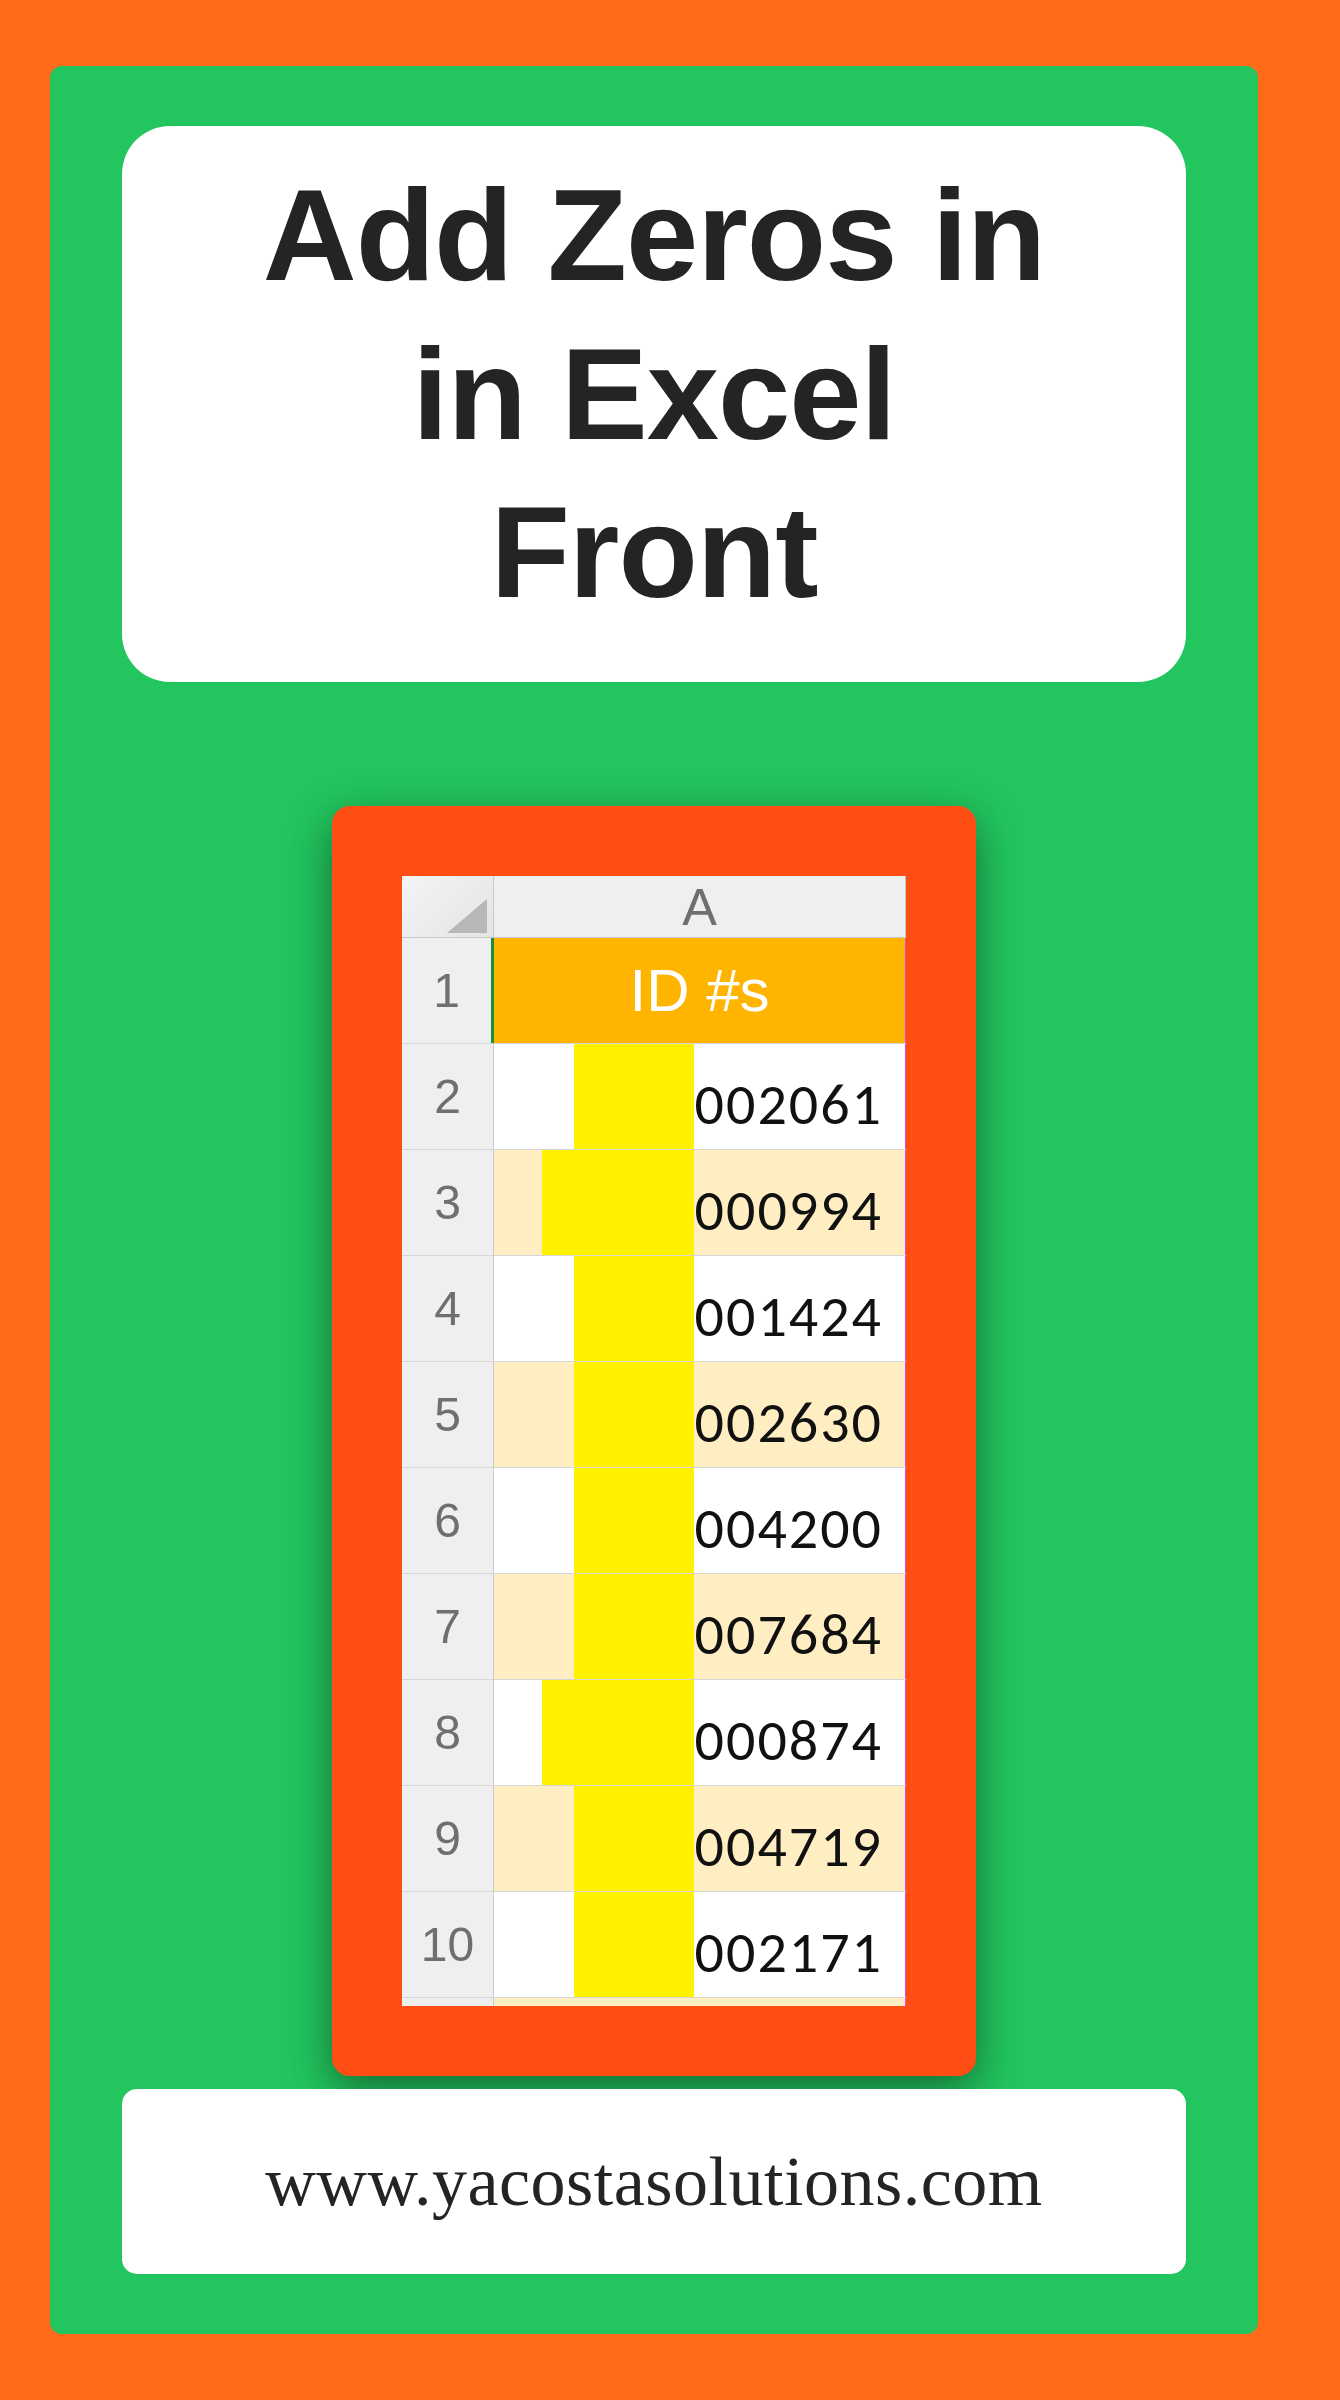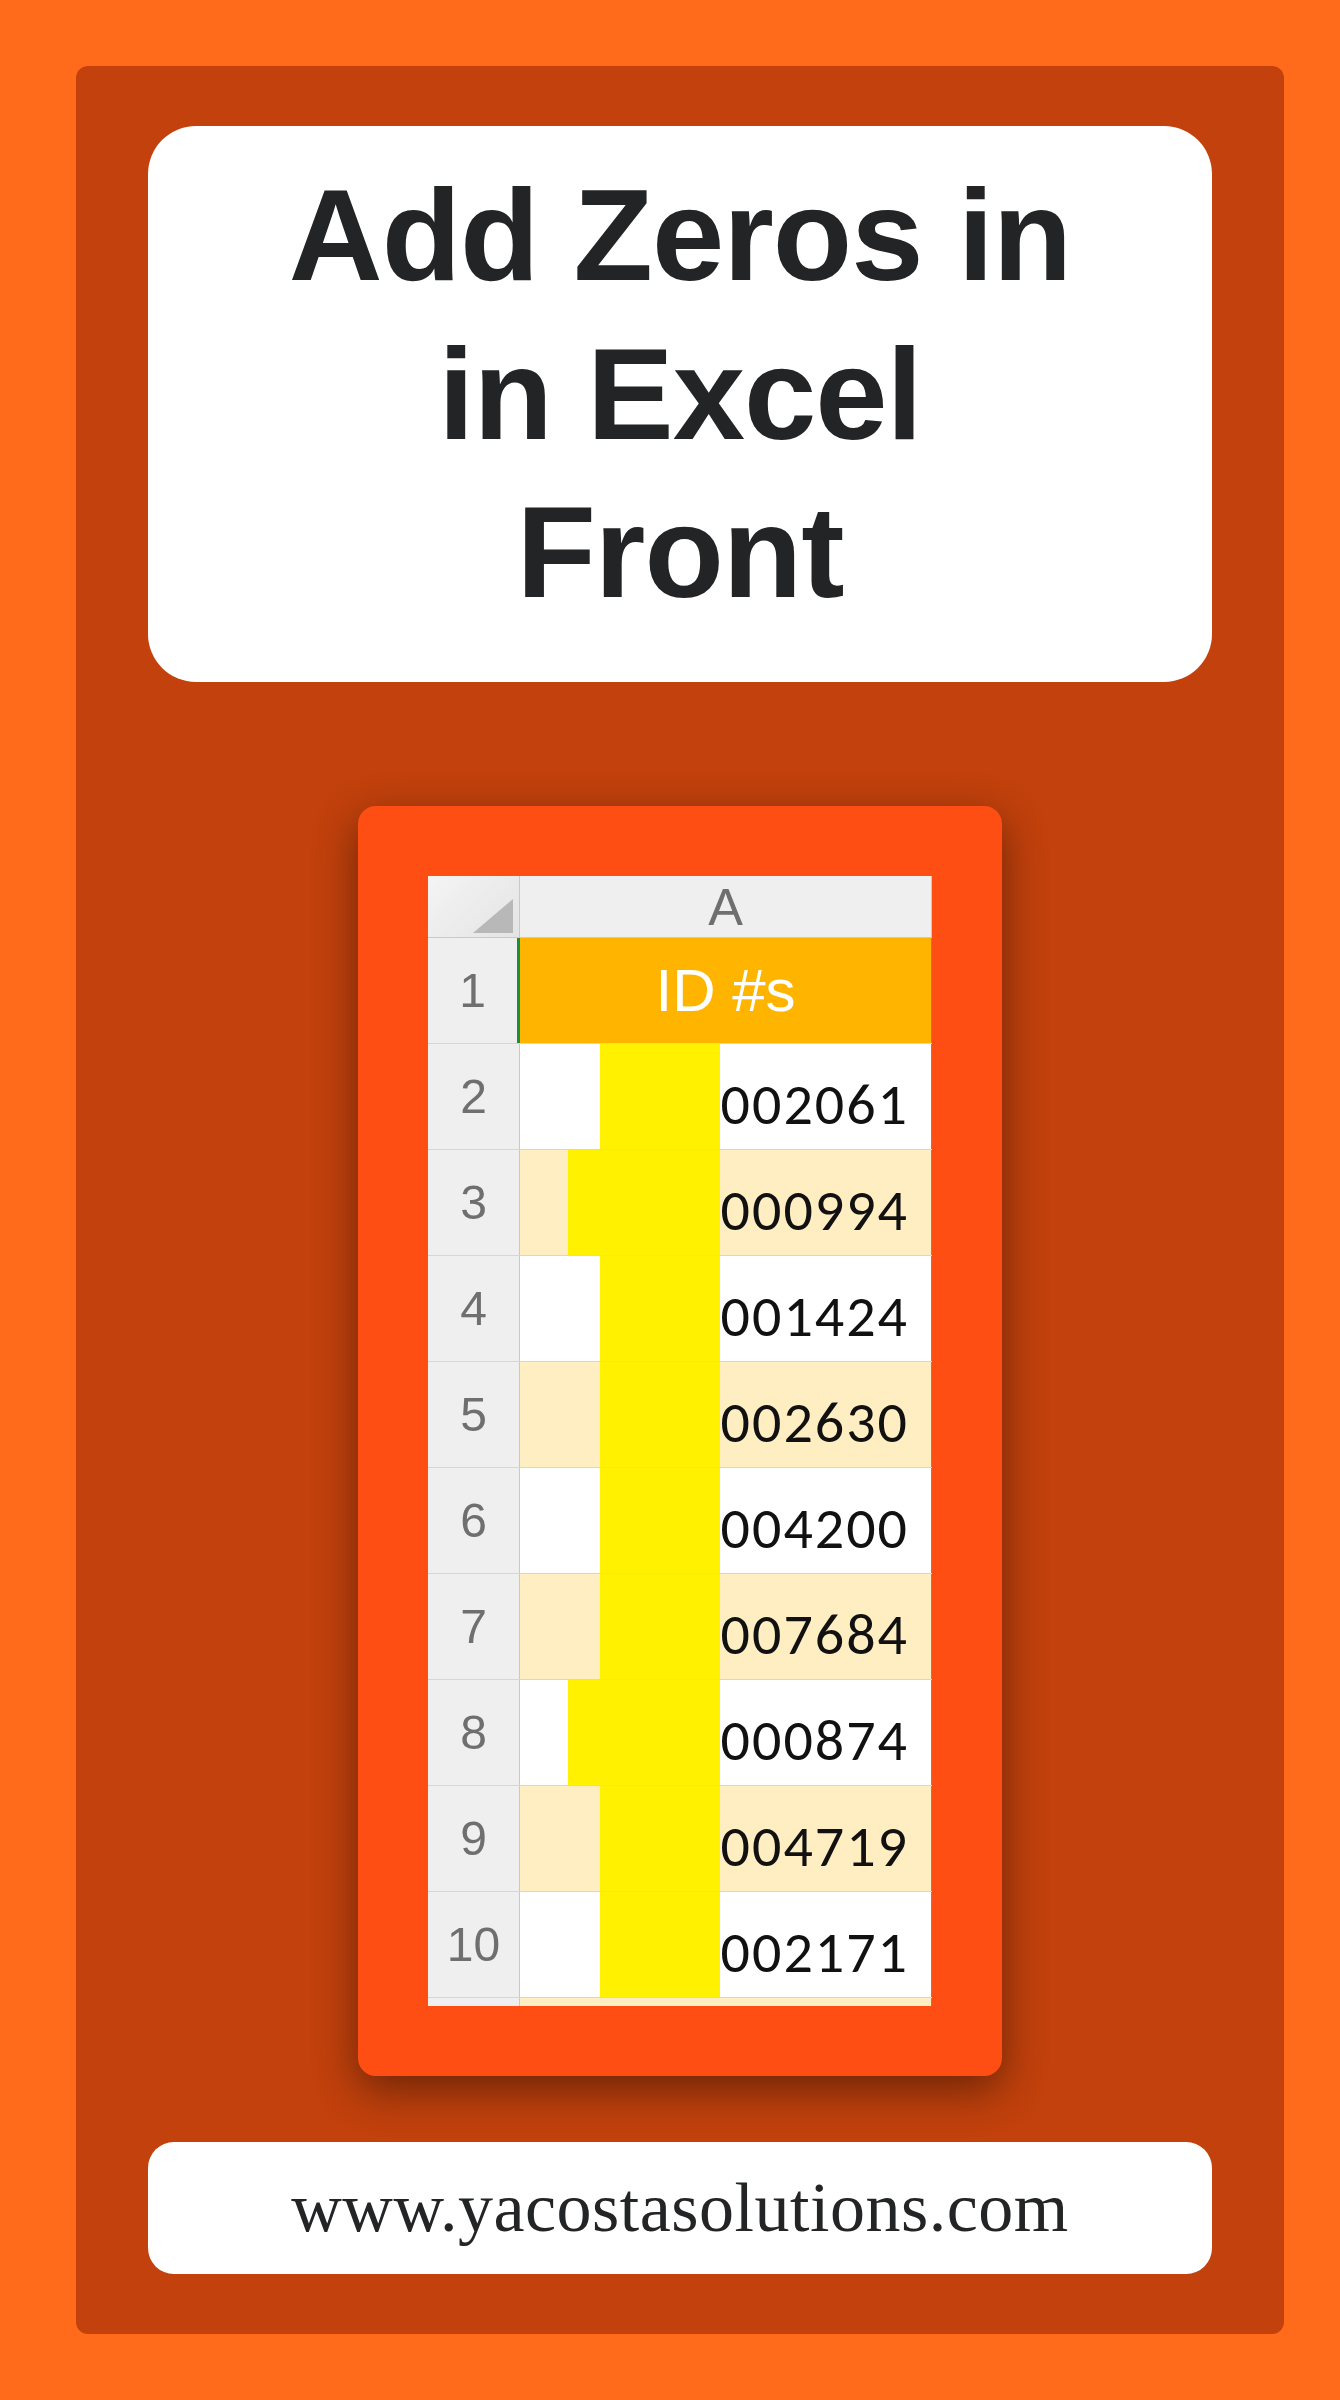--- a/index.html
+++ b/index.html
@@ -6,24 +6,24 @@
   body {
     width: 1340px;
     height: 2400px;
     background: #ff6b1a;
     font-family: Arial, Helvetica, sans-serif;
     position: relative;
   }
   .outer-frame {
     position: absolute;
     top: 66px;
-    left: 76px;
+    left: 50px;
     width: 1208px;
     height: 2268px;
-    background: #c2410c;
+    background: #22c55e;
     border-radius: 12px;
   }
   .title-card {
     position: absolute;
     top: 60px;
     left: 72px;
     width: 1064px;
     background: #ffffff;
     border-radius: 48px;
     padding: 30px 40px 50px 40px;
@@ -149,23 +149,23 @@
     font-family: Calibri, Arial, sans-serif;
     letter-spacing: 2px;
     margin-top: 16px;
   }
   .row-cream .cell { background: #ffeec2; }
   .footer-card {
     position: absolute;
     bottom: 60px;
     left: 72px;
     width: 1064px;
-    height: 132px;
-    background: #ffffff;
-    border-radius: 26px;
+    height: 185px;
+    background: #ffffff;
+    border-radius: 15px;
     display: flex;
     align-items: center;
     justify-content: center;
   }
   .footer-card span {
     font-size: 70px;
     color: #232425;
     font-family: Georgia, "Times New Roman", serif;
     letter-spacing: 0.5px;
   }

